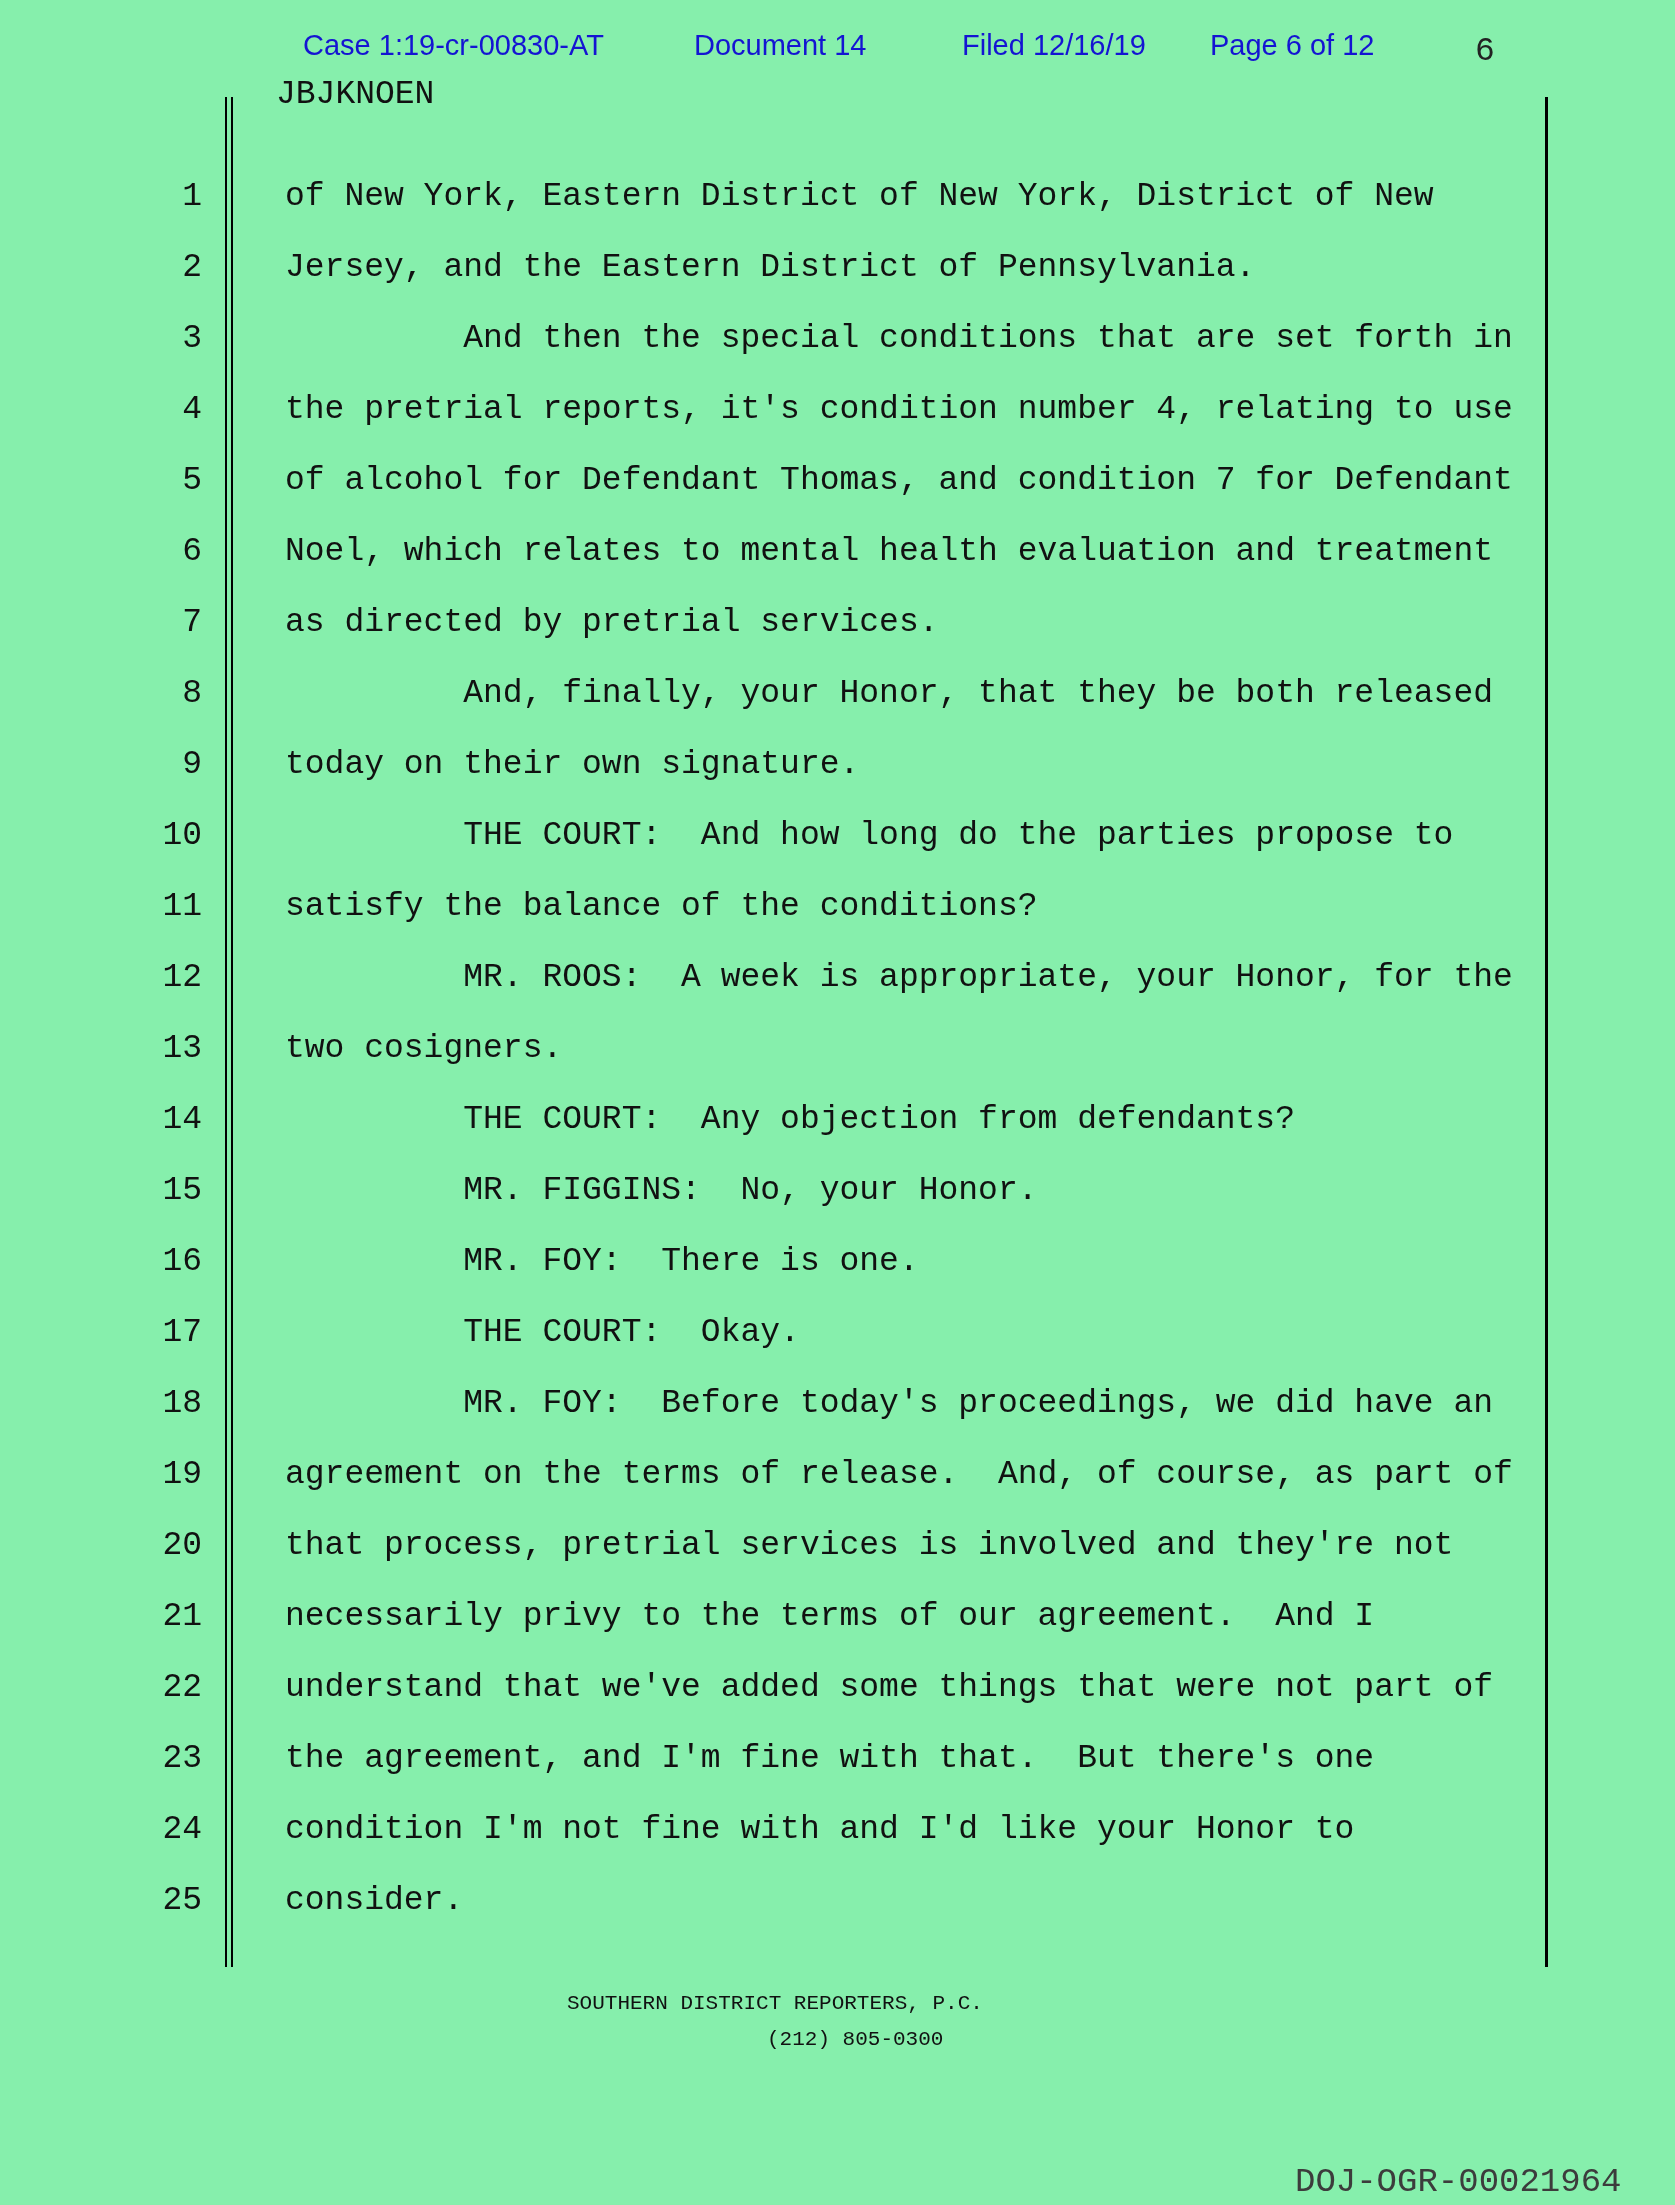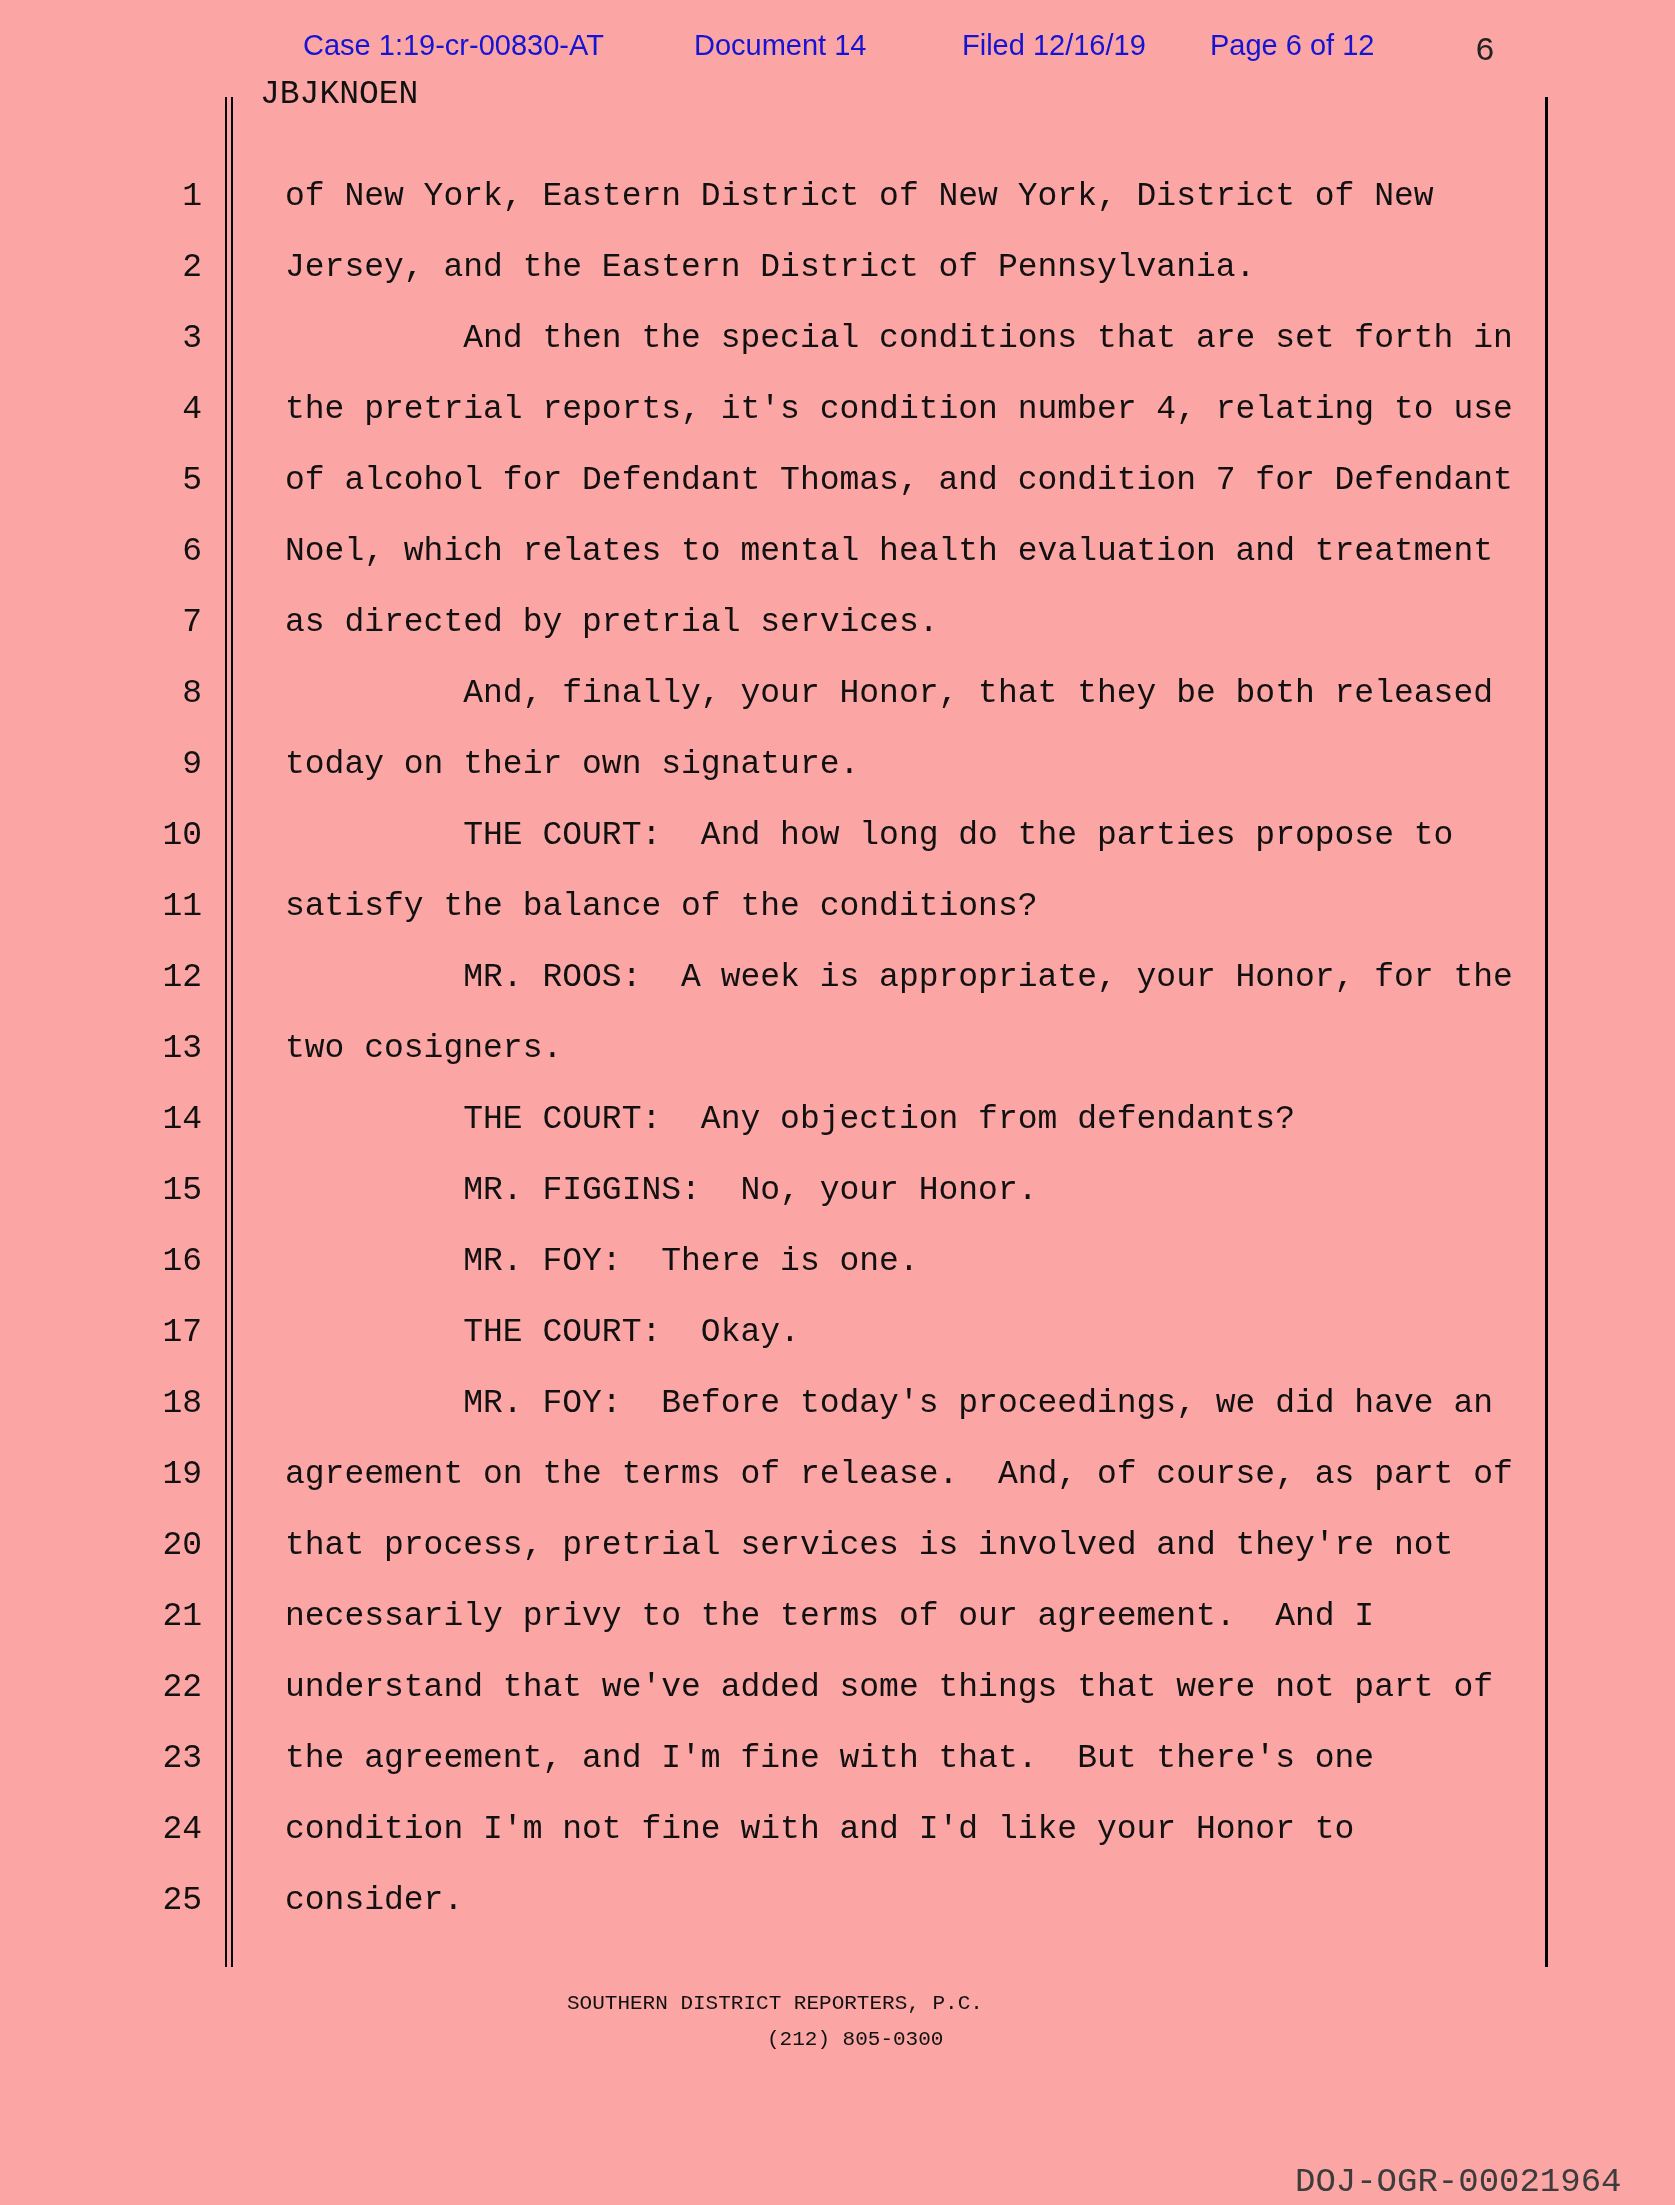--- a/index.html
+++ b/index.html
@@ -1,20 +1,20 @@
 <!DOCTYPE html>
 <html style="font-size:10.5px"><head>
 <meta charset="utf-8">
 <style>
   html,body{margin:0;padding:0;background:#ffffff;}
   .page{
     position:relative;
     width:1675px;
     height:2205px;
-    background:#fca5a5;
+    background:#86efac;
     font-family:"Liberation Mono","DejaVu Sans Mono",monospace;
     color:#111111;
     overflow:hidden;
   }
   
   .hdr-seg{
     position:absolute;
     top:31px;
     font-family:"Liberation Sans","DejaVu Sans",sans-serif;
     font-size:29px;
@@ -29,21 +29,21 @@
   .page-num{
     position:absolute;
     left:1475px;
     top:35px;
     font-size:33px;
     line-height:33px;
     color:#222222;
   }
   .transcript-id{
     position:absolute;
-    left:260px;
+    left:276px;
     top:78px;
     font-size:33px;
     line-height:33px;
     color:#111111;
   }
   
   .rule-left{
     position:absolute;
     left:225px;
     top:97px;

